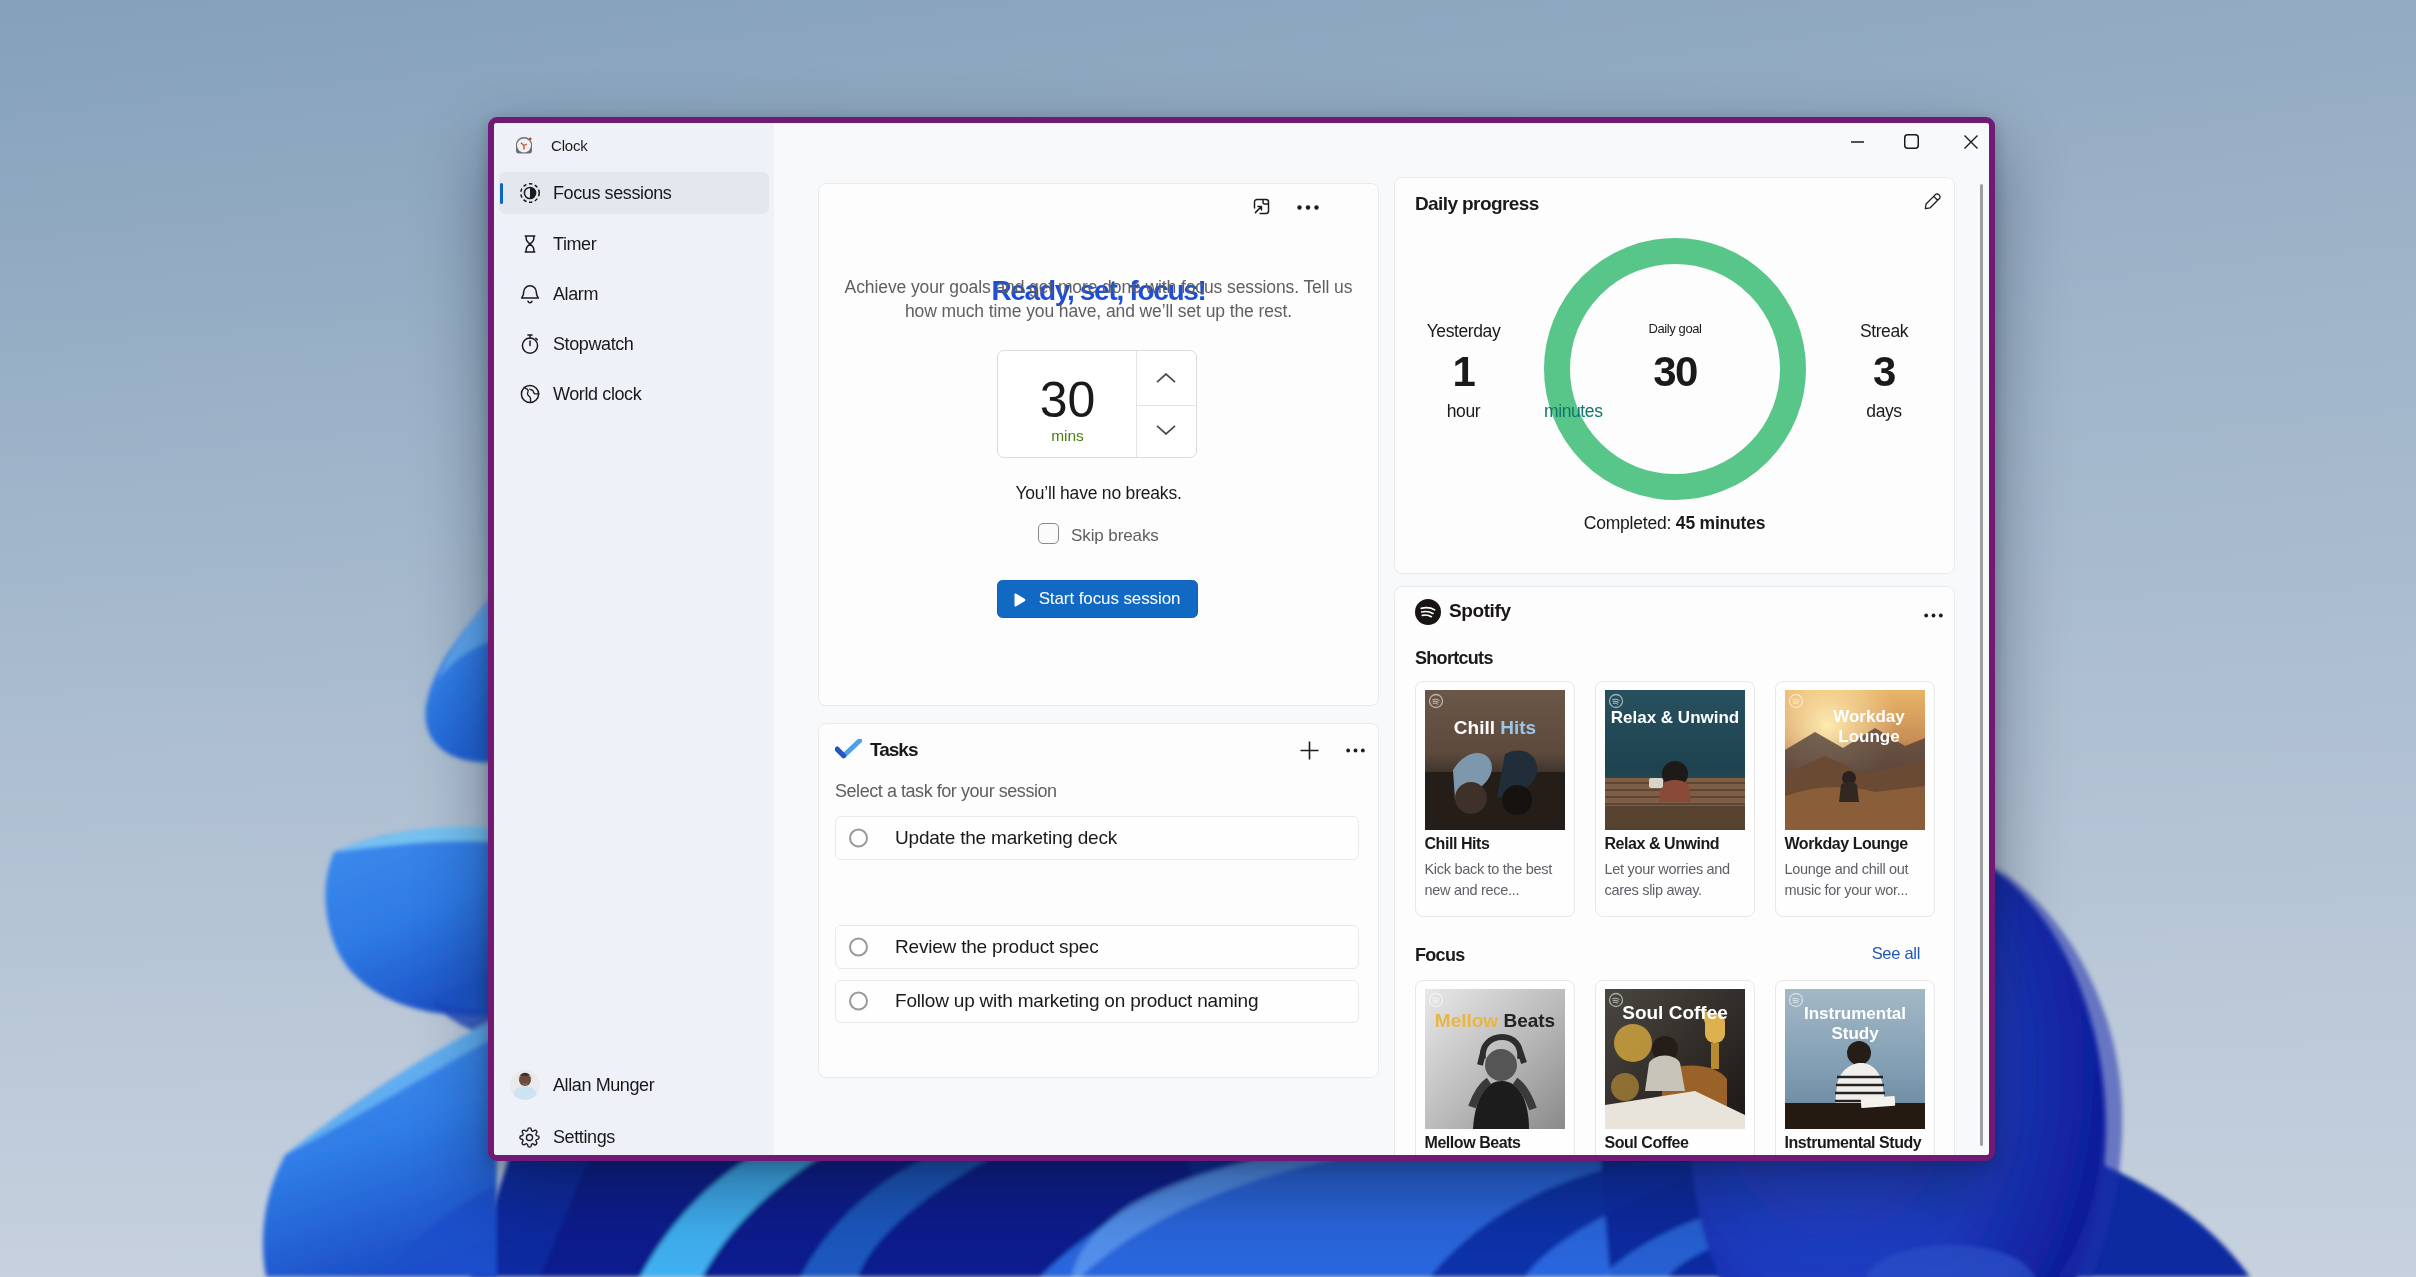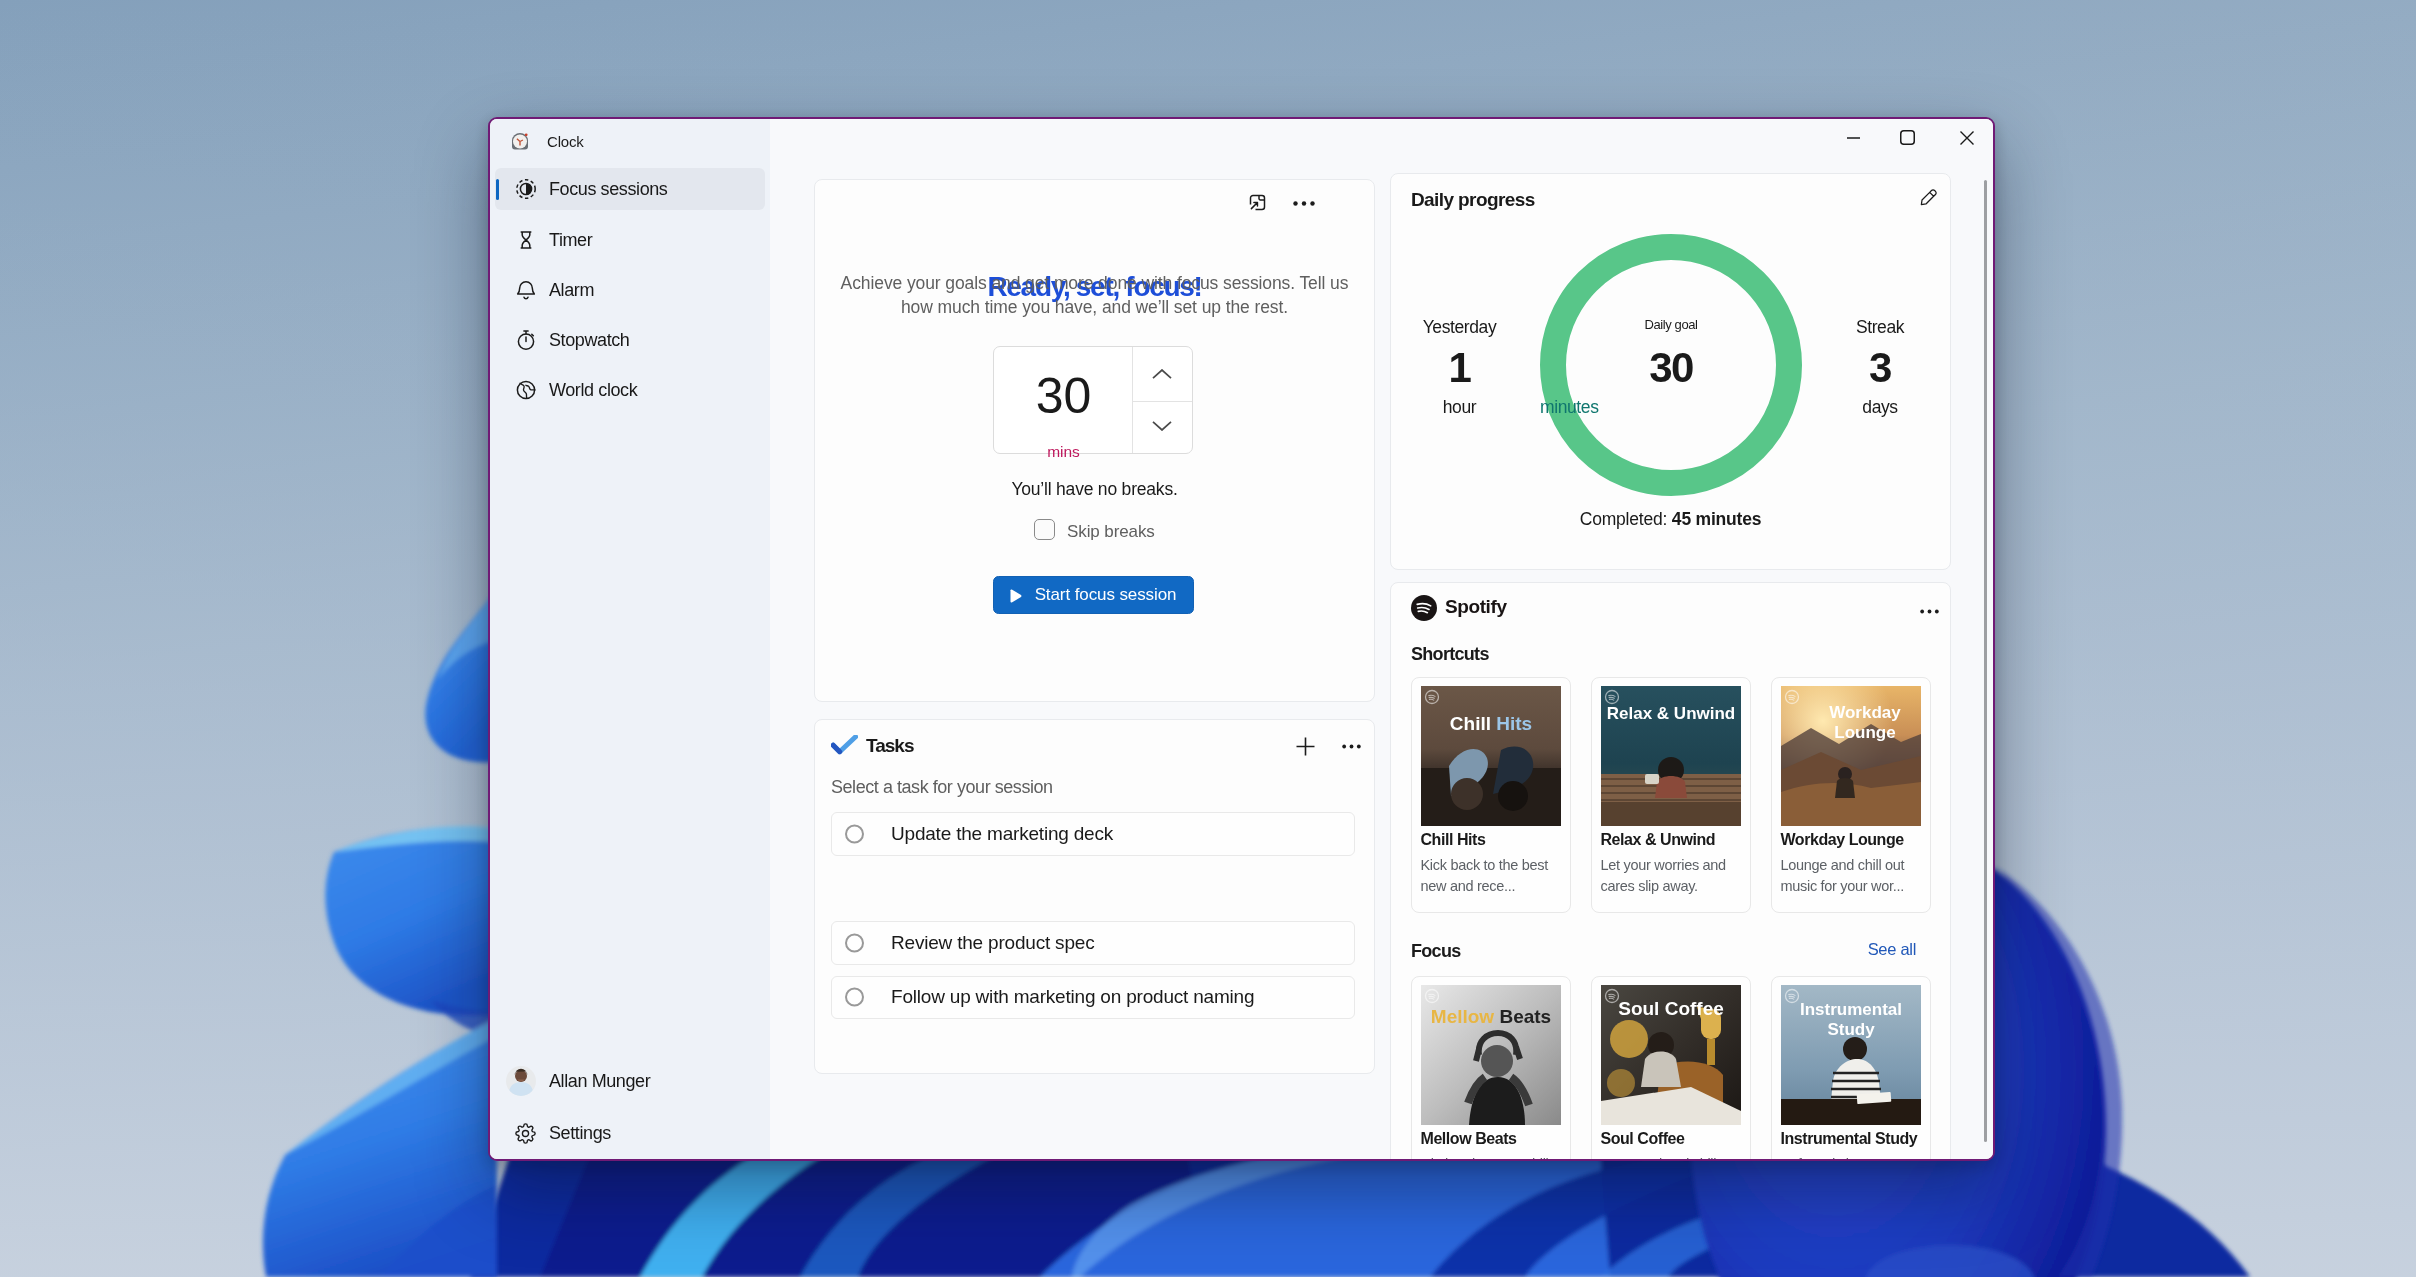--- a/index.html
+++ b/index.html
@@ -3,21 +3,21 @@
 <meta charset="utf-8">
 <style>
   * { margin:0; padding:0; box-sizing:border-box; }
   html,body { width:2416px; height:1277px; overflow:hidden; }
   body { font-family:"Liberation Sans", sans-serif; position:relative; background:#a9bcce; }
   #wall { position:absolute; left:0; top:0; width:2416px; height:1277px; }
   #win {
     position:absolute; left:488px; top:117px; width:1507px; height:1044px;
     border-radius:9px; overflow:hidden;
     background:#f8f9fb;
-    border:2px solid #701a75;
+    border:6px solid #701a75;
     box-shadow: 0 30px 70px rgba(10,20,40,0.42), 0 4px 16px rgba(10,20,40,0.22);
   }
   #sidebar { position:absolute; left:0; top:0; width:280px; height:100%; background:#eef2f8; }
   .ttl { position:absolute; left:57px; top:14px; font-size:15px; color:#1b1b1b; letter-spacing:-0.2px; }
   .navrow { position:absolute; left:5px; width:270px; height:42px; border-radius:6px; }
   .navrow.sel { background:#e3e7ee; }
   .navpill { position:absolute; left:0.5px; top:10.5px; width:3.5px; height:21px; border-radius:2px; background:#0d66c2; }
   .navicon { position:absolute; left:20px; top:50%; transform:translateY(-50%); width:22px; height:22px; }
   .navtxt { position:absolute; left:54px; top:50%; transform:translateY(-50%); font-size:18px; color:#191919; white-space:nowrap; letter-spacing:-0.4px; }
   #main { position:absolute; left:280px; top:0; right:0; bottom:0; background:#f8f9fb; }
@@ -223,21 +223,21 @@
           <circle cx="11" cy="2.5" r="2.2"></circle>
           <circle cx="19.5" cy="2.5" r="2.2"></circle>
       </svg>
       <div style="position:absolute;top:45px;width:100%;text-align:center;font-size:28px;font-weight:700;color:#1d4ed8;letter-spacing:-1.3px;margin-top:46px;">Ready, set, focus!</div>
       <div class="grey" style="position:absolute;top:92px;width:100%;text-align:center;font-size:17.5px;line-height:23.5px;letter-spacing:-0.1px;">Achieve your goals and get more done with focus sessions. Tell us<br>how much time you have, and we’ll set up the rest.</div>
 
       <div style="position:absolute;left:178px;top:166px;width:200px;height:108px;border:1px solid #dcdcdc;border-radius:7px;background:#fff;">
         <div style="position:absolute;right:59.5px;top:0;width:1px;height:100%;background:#e3e3e3;"></div>
         <div style="position:absolute;right:0;top:53.5px;width:59.5px;height:1px;background:#e3e3e3;"></div>
         <div style="position:absolute;left:0;top:20px;width:139px;text-align:center;font-size:50px;color:#1a1a1a;">30</div>
-        <div style="position:absolute;left:0;top:76px;width:139px;text-align:center;font-size:15.5px;color:#be185d;margin-top:20px;">mins</div>
+        <div style="position:absolute;left:0;top:76px;width:139px;text-align:center;font-size:15.5px;color:#4d7c0f;">mins</div>
         <svg style="position:absolute;right:20px;top:22px;" width="20" height="10" viewBox="0 0 20 10" fill="none" stroke="#4a4a4a" stroke-width="1.7">
             <path d="M 1,9.2 L 10,1 L 19,9.2"></path>
           </svg>
         <svg style="position:absolute;right:20px;bottom:22px;" width="20" height="10" viewBox="0 0 20 10" fill="none" stroke="#4a4a4a" stroke-width="1.7">
             <path d="M 1,0.8 L 10,9 L 19,0.8"></path>
           </svg>
       </div>
 
       <div style="position:absolute;top:299px;width:100%;text-align:center;font-size:17.5px;color:#1a1a1a;letter-spacing:-0.2px;">You’ll have no breaks.</div>
       <div style="position:absolute;left:219px;top:339px;width:21px;height:21px;border:1.5px solid #8a8a8a;border-radius:5px;background:#fbfbfb;"></div>

